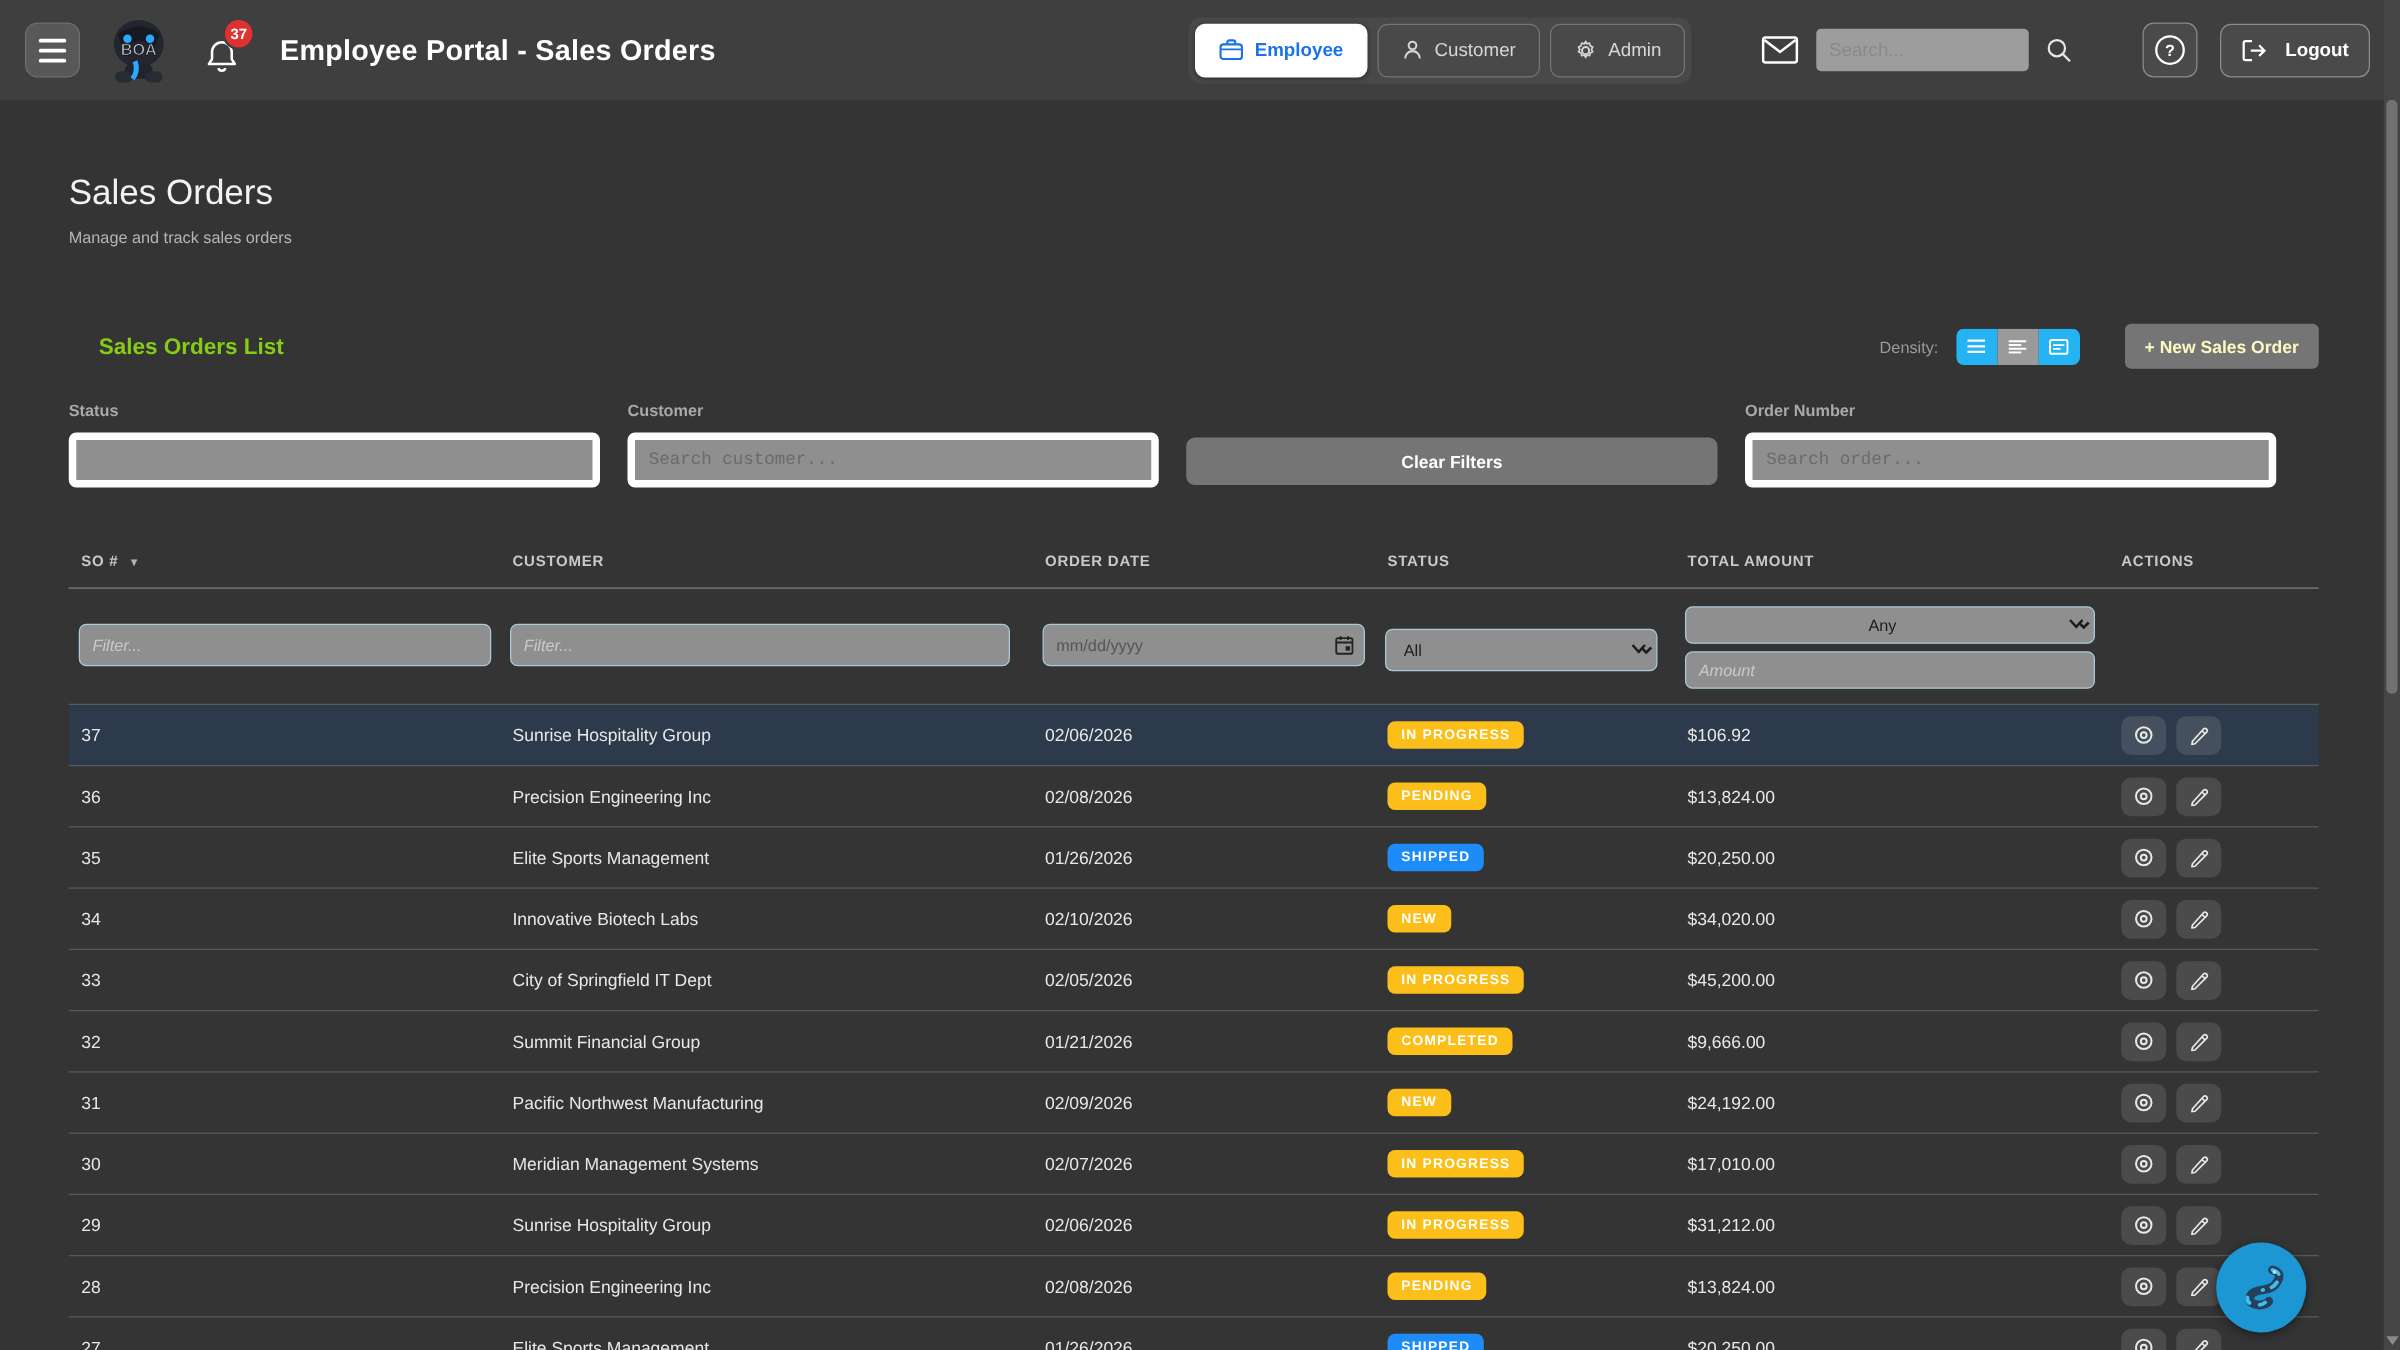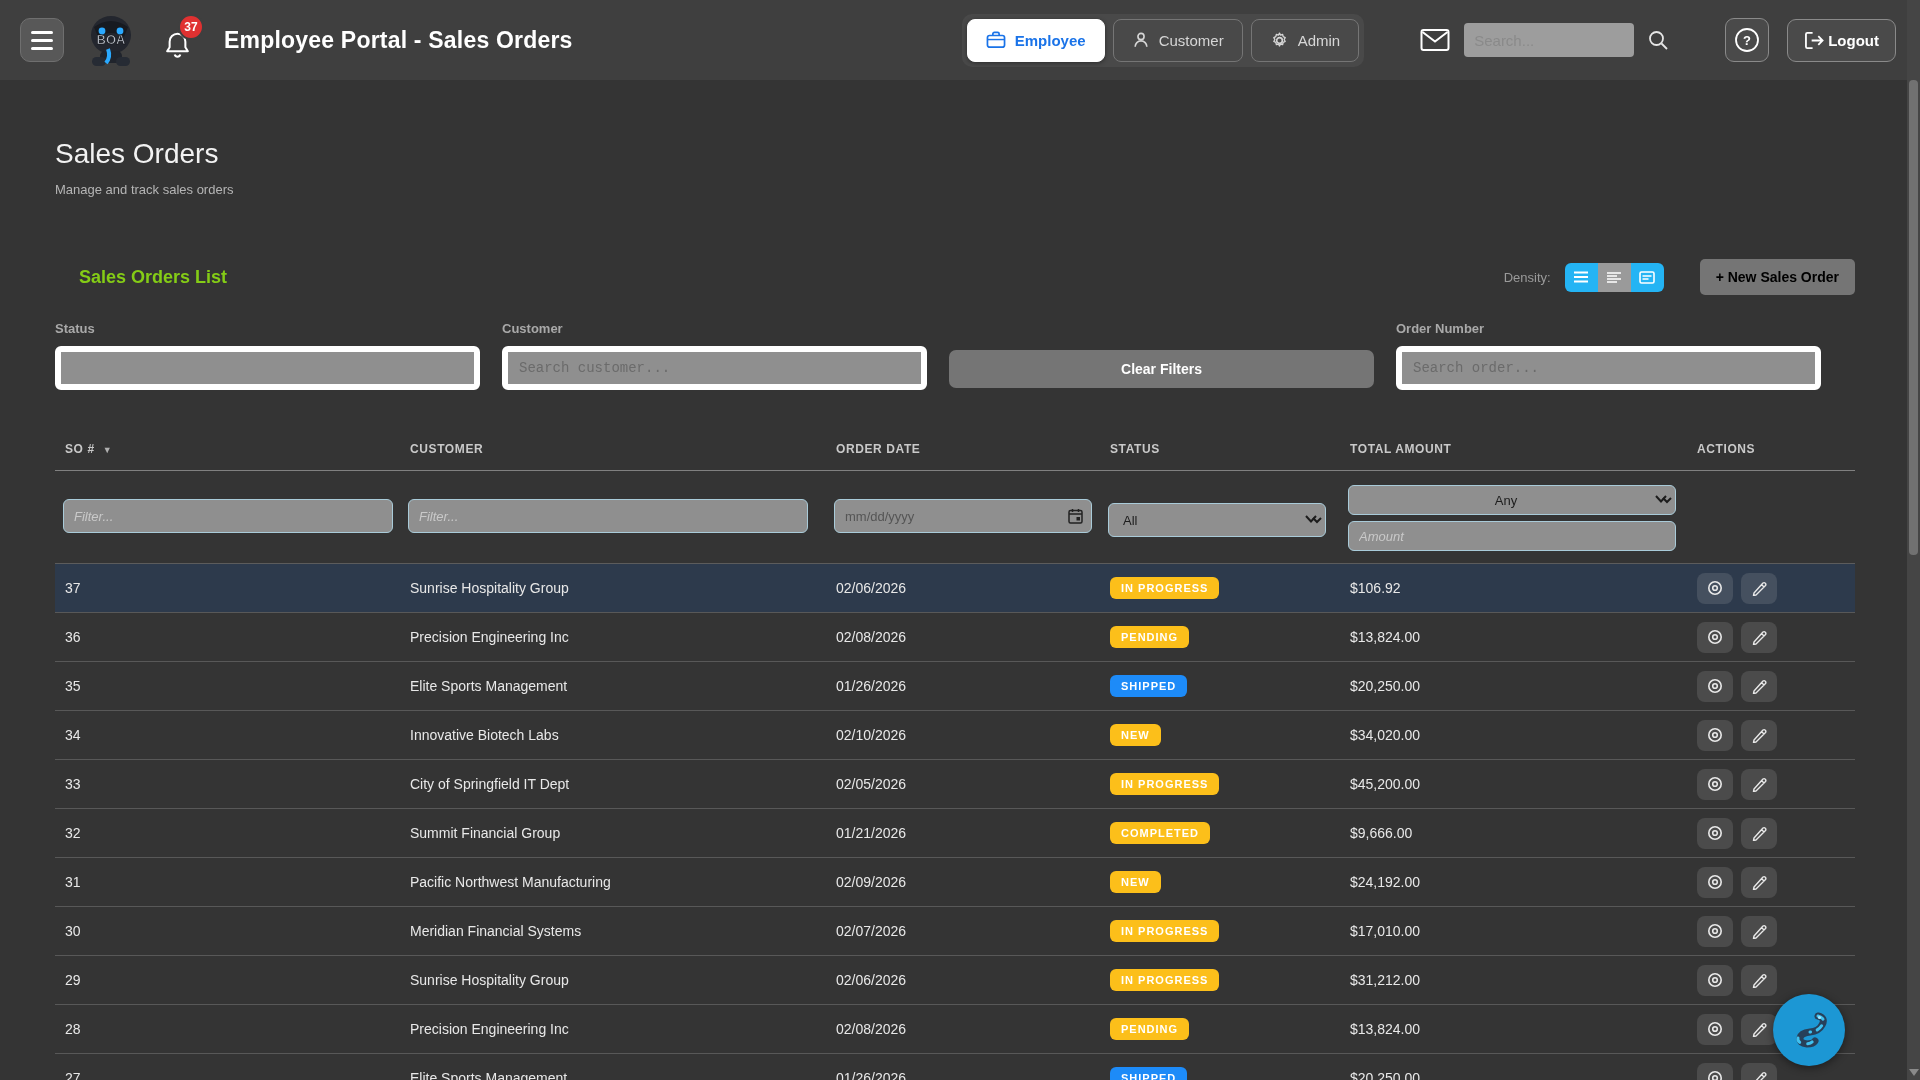--- a/index.html
+++ b/index.html
@@ -27,37 +27,37 @@
     box-shadow:0 1px 4px rgba(0,0,0,.4); }
   .nav-btn svg { flex:none; }
 
   .mail-icon { margin-left:56px; flex:none; cursor:pointer; }
   .top-search { margin-left:14px; width:170px; height:34px; background:#9d9d9d; border:none; border-radius:4px;
     padding:0 10px; font-size:15px; color:#333; font-family:inherit; }
   .top-search::placeholder { color:#8a8a8a; }
   .mag-icon { margin-left:13px; flex:none; cursor:pointer; }
   .help-btn { margin-left:56px; width:44px; height:44px; border-radius:9px; background:#4a4a4a;
     border:1px solid #8a8a8a; display:flex; align-items:center; justify-content:center; cursor:pointer; }
-  .logout-btn { margin-left:18px; display:flex; align-items:center; gap:3px; padding:11px 16px; border-radius:9px;
+  .logout-btn { margin-left:18px; display:flex; align-items:center; gap:14px; padding:11px 16px; border-radius:9px;
     background:#4a4a4a; border:1px solid #8a8a8a; color:#fff; font-size:15px; font-weight:bold; cursor:pointer; font-family:inherit; }
 
   
   .content { padding:0 65px 0 55px; }
   .page-title { margin-top:58px; font-size:28px; font-weight:normal; color:#f2f2f2; }
   .page-subtitle { margin-top:12px; font-size:13px; color:#b5b5b5; }
 
   .section-head { margin-top:62px; display:flex; align-items:center; }
   .section-title { font-size:18px; font-weight:bold; color:#84cc16; margin-left:24px; }
   .section-tools { margin-left:auto; display:flex; align-items:center; }
   .density-label { font-size:13px; color:#9a9a9a; margin-right:14px; }
   .density-group { display:flex; border-radius:6px; overflow:hidden; }
   .density-btn { width:33px; height:29px; border:none; display:flex; align-items:center; justify-content:center;
     cursor:pointer; background:#9a9a9a; }
   .density-btn.active { background:#24b4f4; }
-  .new-order-btn { margin-left:36px; background:#757575; color:#000000; border:none; border-radius:5px;
+  .new-order-btn { margin-left:36px; background:#757575; color:#fef9c3; border:none; border-radius:5px;
     font-size:14px; font-weight:bold; padding:10px 16px; cursor:pointer; font-family:inherit; }
 
   .filters { margin-top:26px; display:flex; gap:22px; }
   .filter-col { width:425px; }
   .filter-label { font-size:13px; font-weight:bold; color:#a9a9a9; margin-bottom:10px; }
   .filter-control { width:100%; height:36px; background:#8f8f8f; border:6px solid #ffffff; border-radius:6px;
     font-size:14px; color:#1d1d1d; padding:16px 11px; font-family:Liberation Mono, monospace; appearance:none; }
   .filter-control::placeholder { color:#6b6b6b; }
   .clear-filters-btn { width:425px; height:38px; margin-top:29px; background:#757575; border:none; border-radius:7px;
     color:#fff; font-size:14px; font-weight:bold; cursor:pointer; font-family:inherit; }
@@ -438,21 +438,21 @@
               </button>
               <button class="action-btn">
                 <svg width="16" height="16" viewBox="0 0 16 16">
                   <path d="M3 13 L2.5 15.5 L5 15 L14.5 5.5 a1.8 1.8 0 0 0 -2.5 -2.5 Z M10.5 4.5 l2.5 2.5" fill="none" stroke="#e8e8e8" stroke-width="1.4" stroke-linejoin="round"></path>
                 </svg>
               </button>
             </div>
           </div>
           <div class="tgrid trow">
             <div class="td">30</div>
-            <div class="td">Meridian Financial Systems</div>
+            <div class="td">Meridian Management Systems</div>
             <div class="td">02/07/2026</div>
             <div class="td"><span class="status-badge" style="background: rgb(252, 191, 26);">IN PROGRESS</span></div>
             <div class="td">$17,010.00</div>
             <div class="actions-cell">
               <button class="action-btn">
                 <svg width="18" height="16" viewBox="0 0 18 16">
                   <circle cx="9" cy="8" r="6.2" fill="none" stroke="#e8e8e8" stroke-width="1.6"></circle>
                   <circle cx="9" cy="8" r="2.3" fill="none" stroke="#e8e8e8" stroke-width="1.6"></circle>
                 </svg>
               </button>

